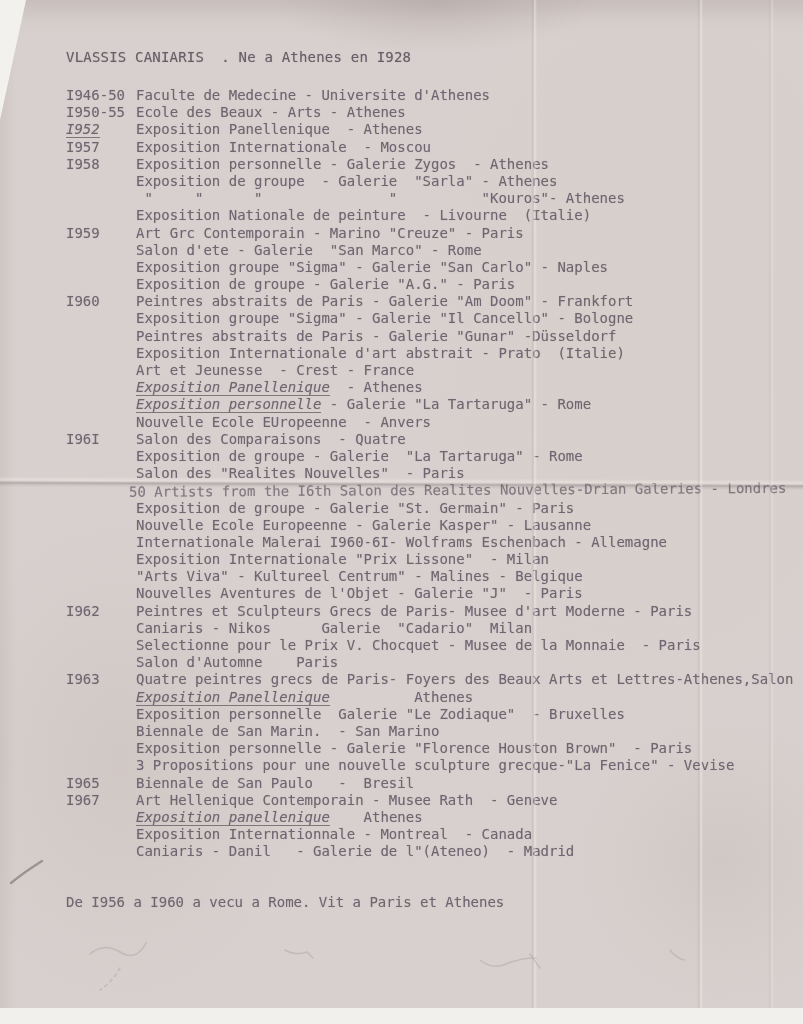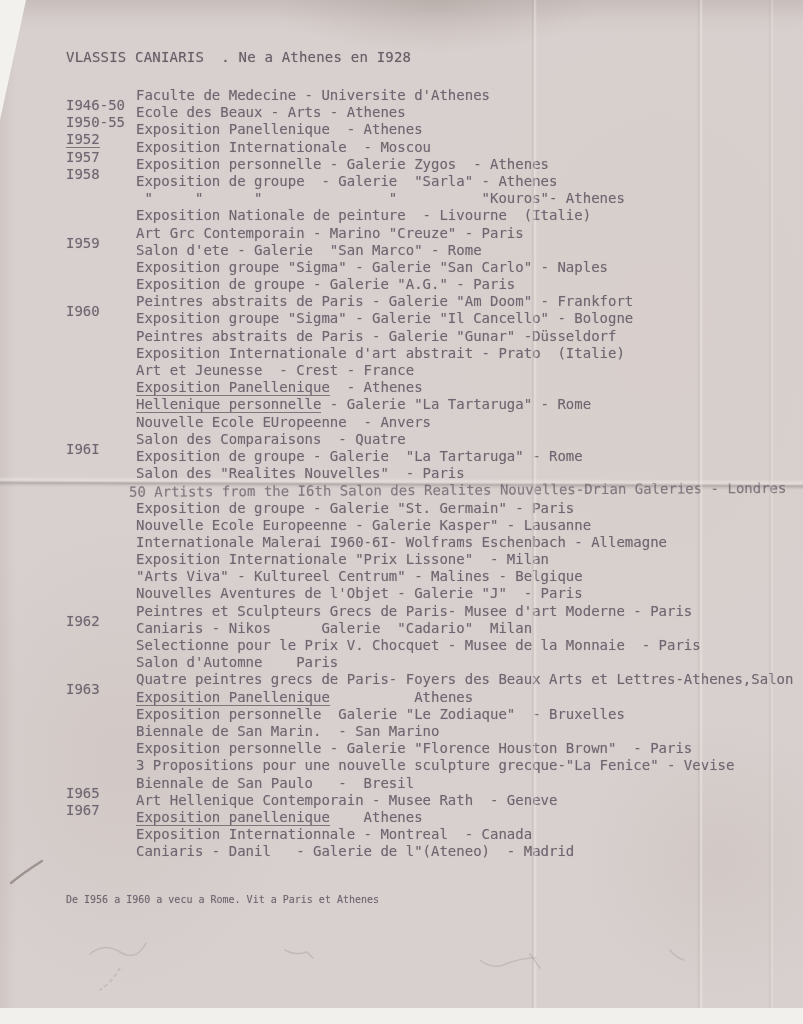--- a/index.html
+++ b/index.html
@@ -34,26 +34,26 @@
   .crease-h{position:absolute;left:0;width:100%;top:478px;height:13px;pointer-events:none;
     transform:rotate(0.25deg);
     background:linear-gradient(180deg, rgba(0,0,0,0) 0, rgba(250,247,243,0.35) 30%, rgba(90,80,82,0.30) 52%, rgba(90,80,82,0.12) 62%, rgba(0,0,0,0) 82%);}
   .title{
     position:absolute;top:49px;left:66px;font-size:14px;letter-spacing:.2px;
     color:#665f67;white-space:pre;text-shadow:0 0 1px rgba(104,95,104,.45);
   }
   #lines{position:absolute;top:87px;left:66px;width:737px;color:#6e6670;}
   .line{display:flex;height:17.2px;font-size:14px;white-space:pre;
     text-shadow:0 0 1px rgba(108,98,108,.35);}
-  .year{flex:0 0 70px;width:70px;margin-top:10px;}
+  .year{flex:0 0 70px;width:70px;}
   .text{flex:1 1 auto;overflow:hidden;}
-  .u{border-bottom:1.6px solid rgba(96,88,92,0.75);padding-bottom:0px;}
+  .u{border-bottom:1.6px solid rgba(96,88,92,0.75);padding-bottom:0px;font-style:italic;}
   .creased{transform:translateX(-7px) rotate(-0.35deg);color:#7a727a;opacity:.92;}
   .footer-note{
-    position:absolute;top:894px;left:66px;font-size:10px;white-space:pre;
+    position:absolute;top:894px;left:66px;font-size:14px;white-space:pre;
     color:#6e6670;text-shadow:0 0 1px rgba(108,98,108,.35);
   }
   .pencil{position:absolute;pointer-events:none;}
 </style>
 </head>
 <body>
 
 <div class="paper">
   <div class="corner-wedge"></div>
 
@@ -71,21 +71,21 @@
       <div class="line"><span class="year">I959</span><span class="text">Art Grc Contemporain - Marino "Creuze" - Paris</span></div>
       <div class="line"><span class="year"></span><span class="text">Salon d'ete - Galerie  "San Marco" - Rome</span></div>
       <div class="line"><span class="year"></span><span class="text">Exposition groupe "Sigma" - Galerie "San Carlo" - Naples</span></div>
       <div class="line"><span class="year"></span><span class="text">Exposition de groupe - Galerie "A.G." - Paris</span></div>
       <div class="line"><span class="year">I960</span><span class="text">Peintres abstraits de Paris - Galerie "Am Doom" - Frankfort</span></div>
       <div class="line"><span class="year"></span><span class="text">Exposition groupe "Sigma" - Galerie "Il Cancello" - Bologne</span></div>
       <div class="line"><span class="year"></span><span class="text">Peintres abstraits de Paris - Galerie "Gunar" -Düsseldorf</span></div>
       <div class="line"><span class="year"></span><span class="text">Exposition Internationale d'art abstrait - Prato  (Italie)</span></div>
       <div class="line"><span class="year"></span><span class="text">Art et Jeunesse  - Crest - France</span></div>
       <div class="line"><span class="year"></span><span class="text"><span class="u">Exposition Panellenique</span>  - Athenes</span></div>
-      <div class="line"><span class="year"></span><span class="text"><span class="u">Hellenique personnelle</span> - Galerie "La Tartaruga" - Rome</span></div>
+      <div class="line"><span class="year"></span><span class="text"><span class="u">Exposition personnelle</span> - Galerie "La Tartaruga" - Rome</span></div>
       <div class="line"><span class="year"></span><span class="text">Nouvelle Ecole EUropeenne  - Anvers</span></div>
       <div class="line"><span class="year">I96I</span><span class="text">Salon des Comparaisons  - Quatre</span></div>
       <div class="line"><span class="year"></span><span class="text">Exposition de groupe - Galerie  "La Tartaruga" - Rome</span></div>
       <div class="line"><span class="year"></span><span class="text">Salon des "Realites Nouvelles"  - Paris</span></div>
       <div class="line creased"><span class="year"></span><span class="text">50 Artists from the I6th Salon des Realites Nouvelles-Drian Galeries - Londres</span></div>
       <div class="line"><span class="year"></span><span class="text">Exposition de groupe - Galerie "St. Germain" - Paris</span></div>
       <div class="line"><span class="year"></span><span class="text">Nouvelle Ecole Europeenne - Galerie Kasper" - Lausanne</span></div>
       <div class="line"><span class="year"></span><span class="text">Internationale Malerai I960-6I- Wolframs Eschenbach - Allemagne</span></div>
       <div class="line"><span class="year"></span><span class="text">Exposition Internationale "Prix Lissone"  - Milan</span></div>
       <div class="line"><span class="year"></span><span class="text">"Arts Viva" - Kultureel Centrum" - Malines - Belgique</span></div>

